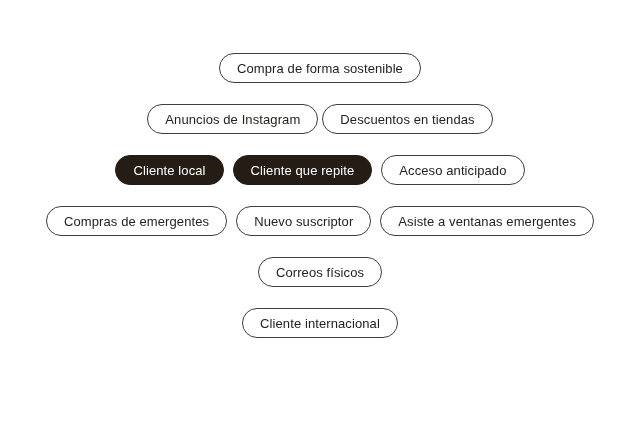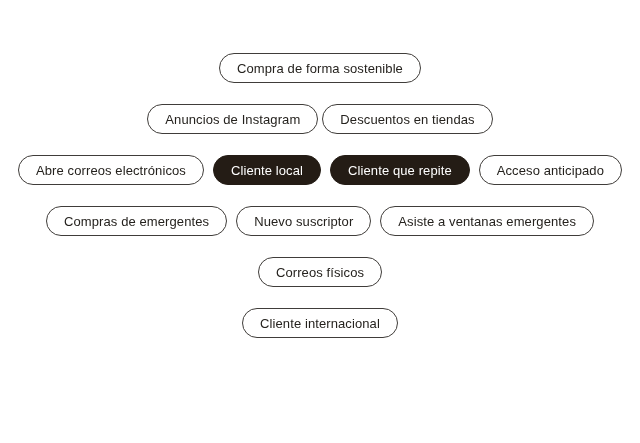--- a/index.html
+++ b/index.html
@@ -70,21 +70,20 @@
     <button class="pill">Compra de forma sostenible</button>
   </div>
 
 
   <div class="tag-row gap-med">
     <button class="pill">Anuncios de Instagram</button>
     <button class="pill">Descuentos en tiendas</button>
   </div>
 
   <div class="tag-row">
-    <button class="pill">Abre correos electrónicos</button>
     <button class="pill selected">Cliente local</button>
     <button class="pill selected">Cliente que repite</button>
     <button class="pill">Acceso anticipado</button>
   </div>
 
   <div class="tag-row">
     <button class="pill">Compras de emergentes</button>
     <button class="pill">Nuevo suscriptor</button>
     <button class="pill">Asiste a ventanas emergentes</button>
   </div>

